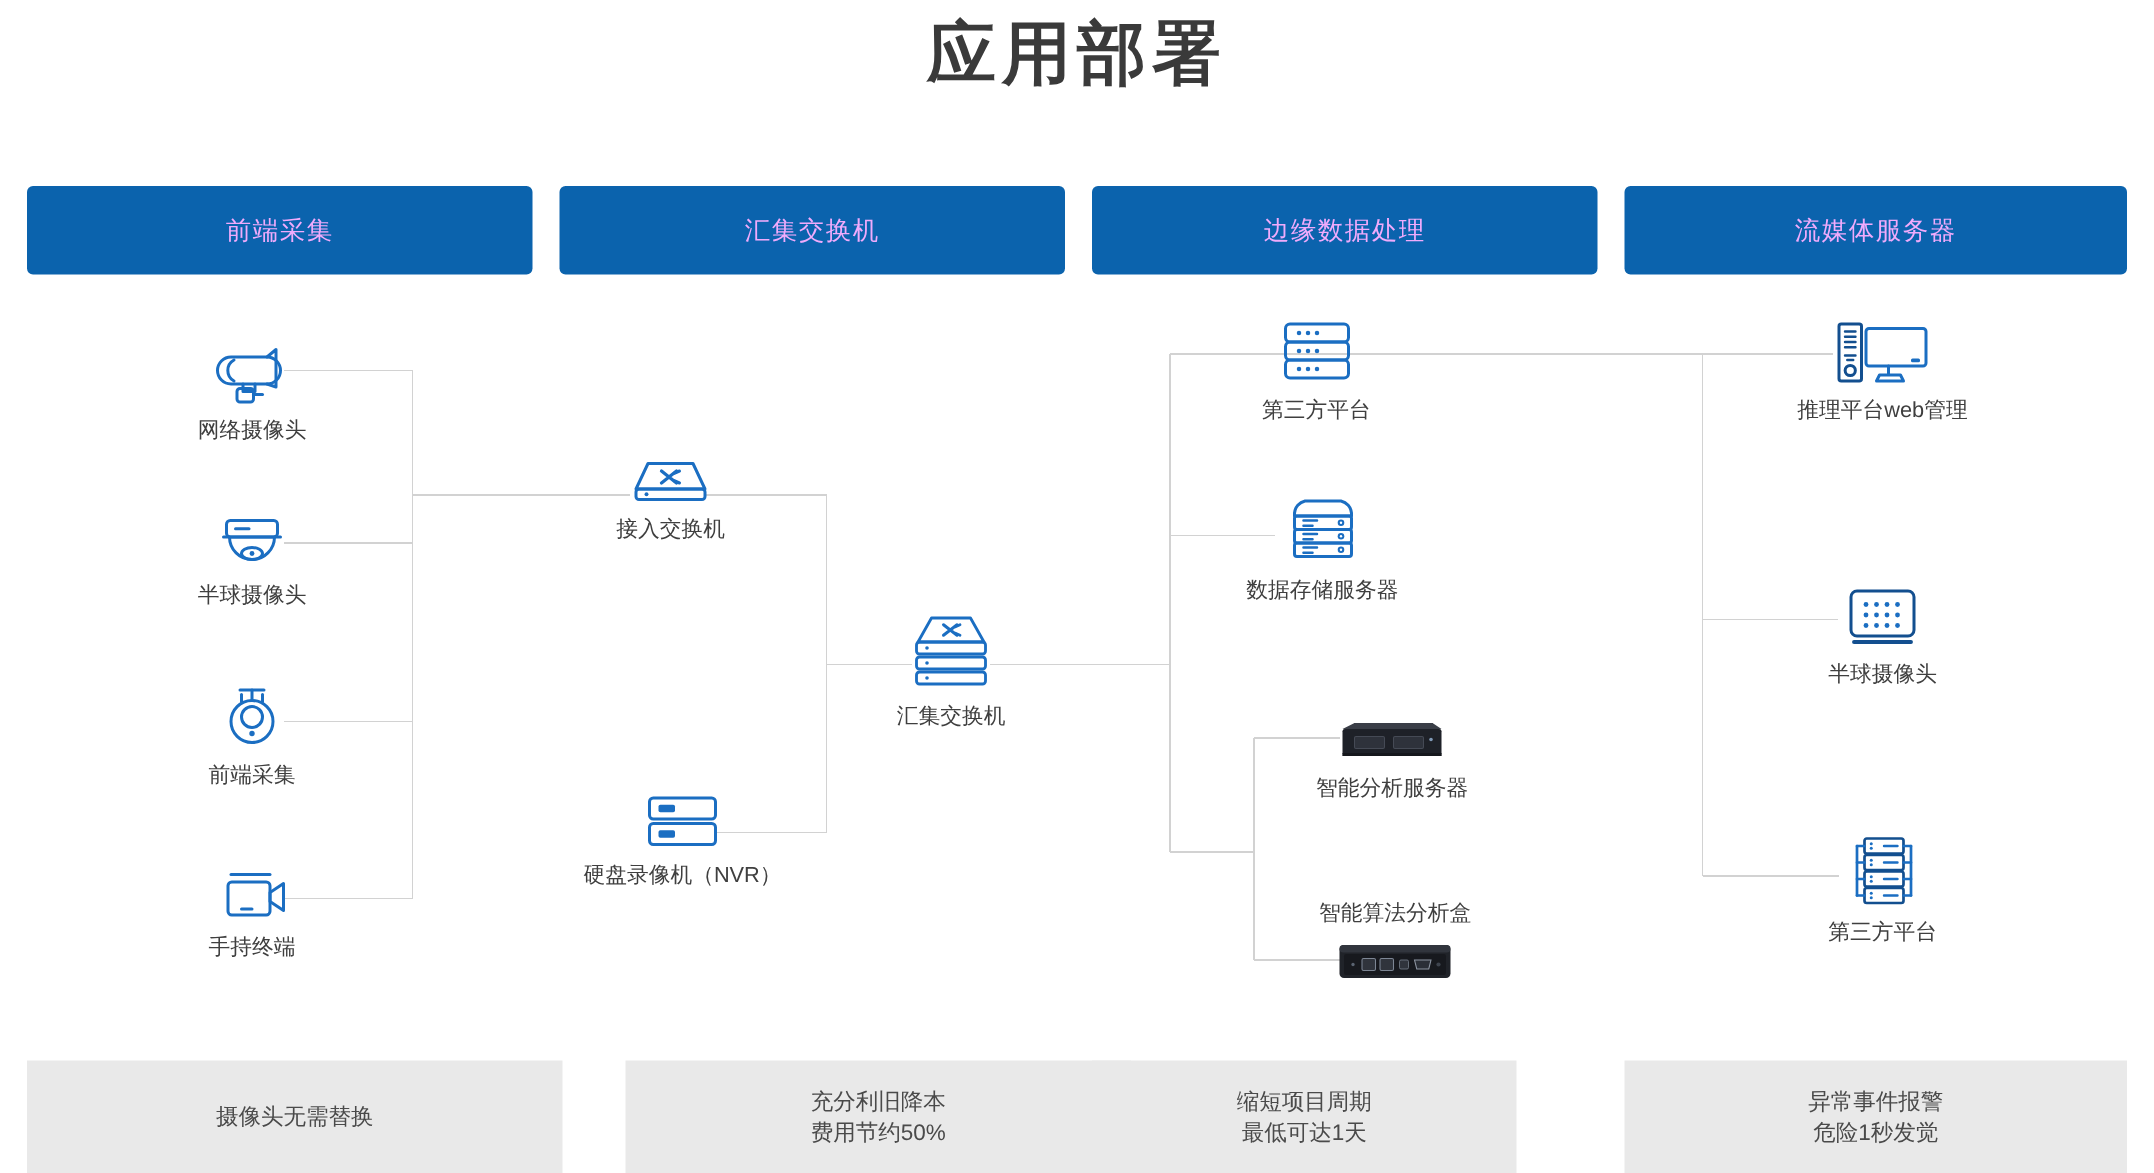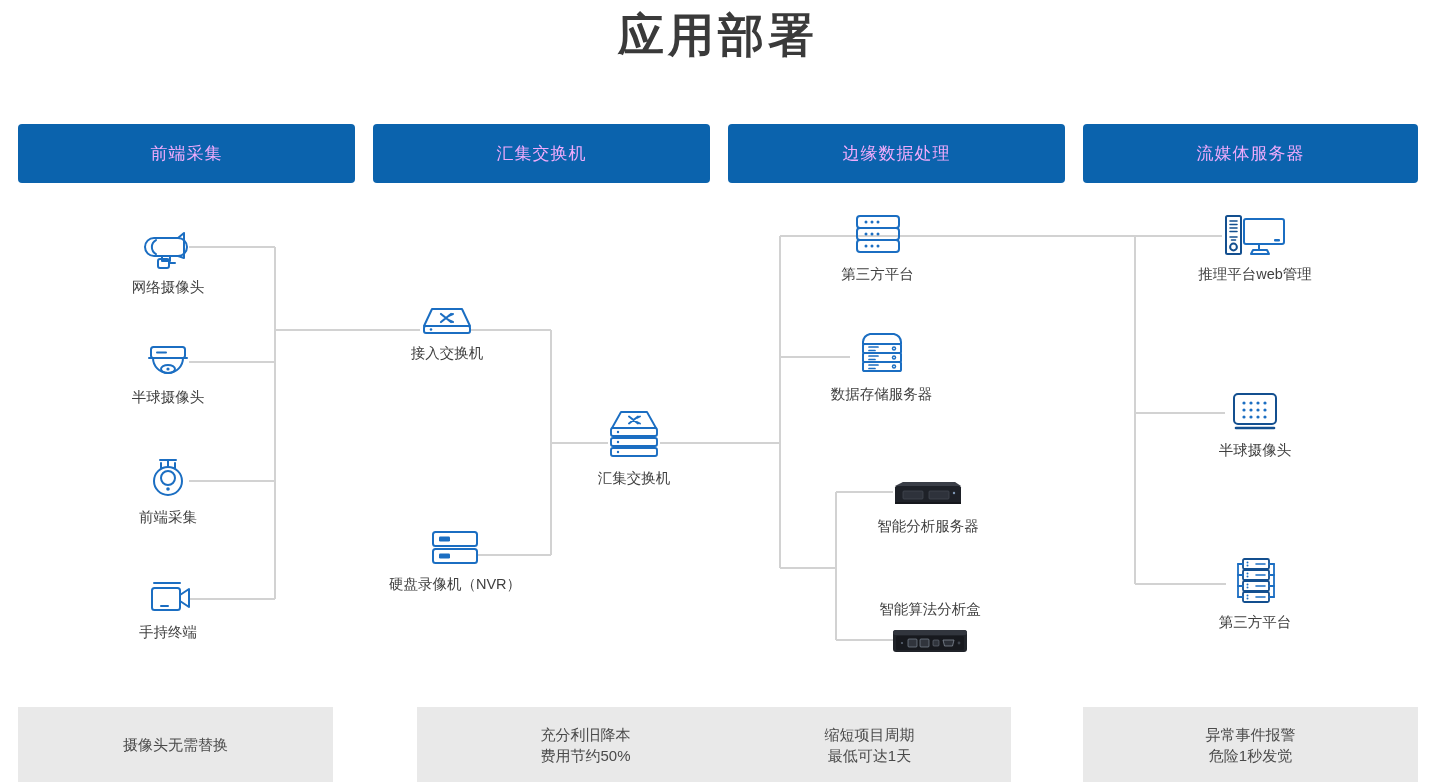--- a/index.html
+++ b/index.html
@@ -21,21 +21,21 @@
   #hdr0{left:18px;width:337px;}
   #hdr1{left:373px;width:337px;}
   #hdr2{left:728px;width:337px;}
   #hdr3{left:1083px;width:335px;}
 
   .footer-box{
     position:absolute;top:707px;height:75px;background:#e9e9e9;
     color:#4a4a4a;font-size:15px;line-height:21px;text-align:center;
     display:flex;flex-direction:column;align-items:center;justify-content:center;
   }
-  #ftr0{left:18px;width:315px;}
+  #ftr0{left:18px;width:357px;}
   #ftr1{left:373px;width:337px;margin-left:44px;}
   #ftr2{left:728px;width:283px;}
   #ftr3{left:1083px;width:335px;}
   .footer-box span{display:block;}
 
   #wires{position:absolute;left:0;top:0;width:1436px;height:782px;pointer-events:none;}
 
   .node{position:absolute;display:flex;flex-direction:column;align-items:center;}
   .node .label{
     font-size:14.5px;color:#3f3f3f;white-space:nowrap;margin-top:7px;line-height:1.3;

